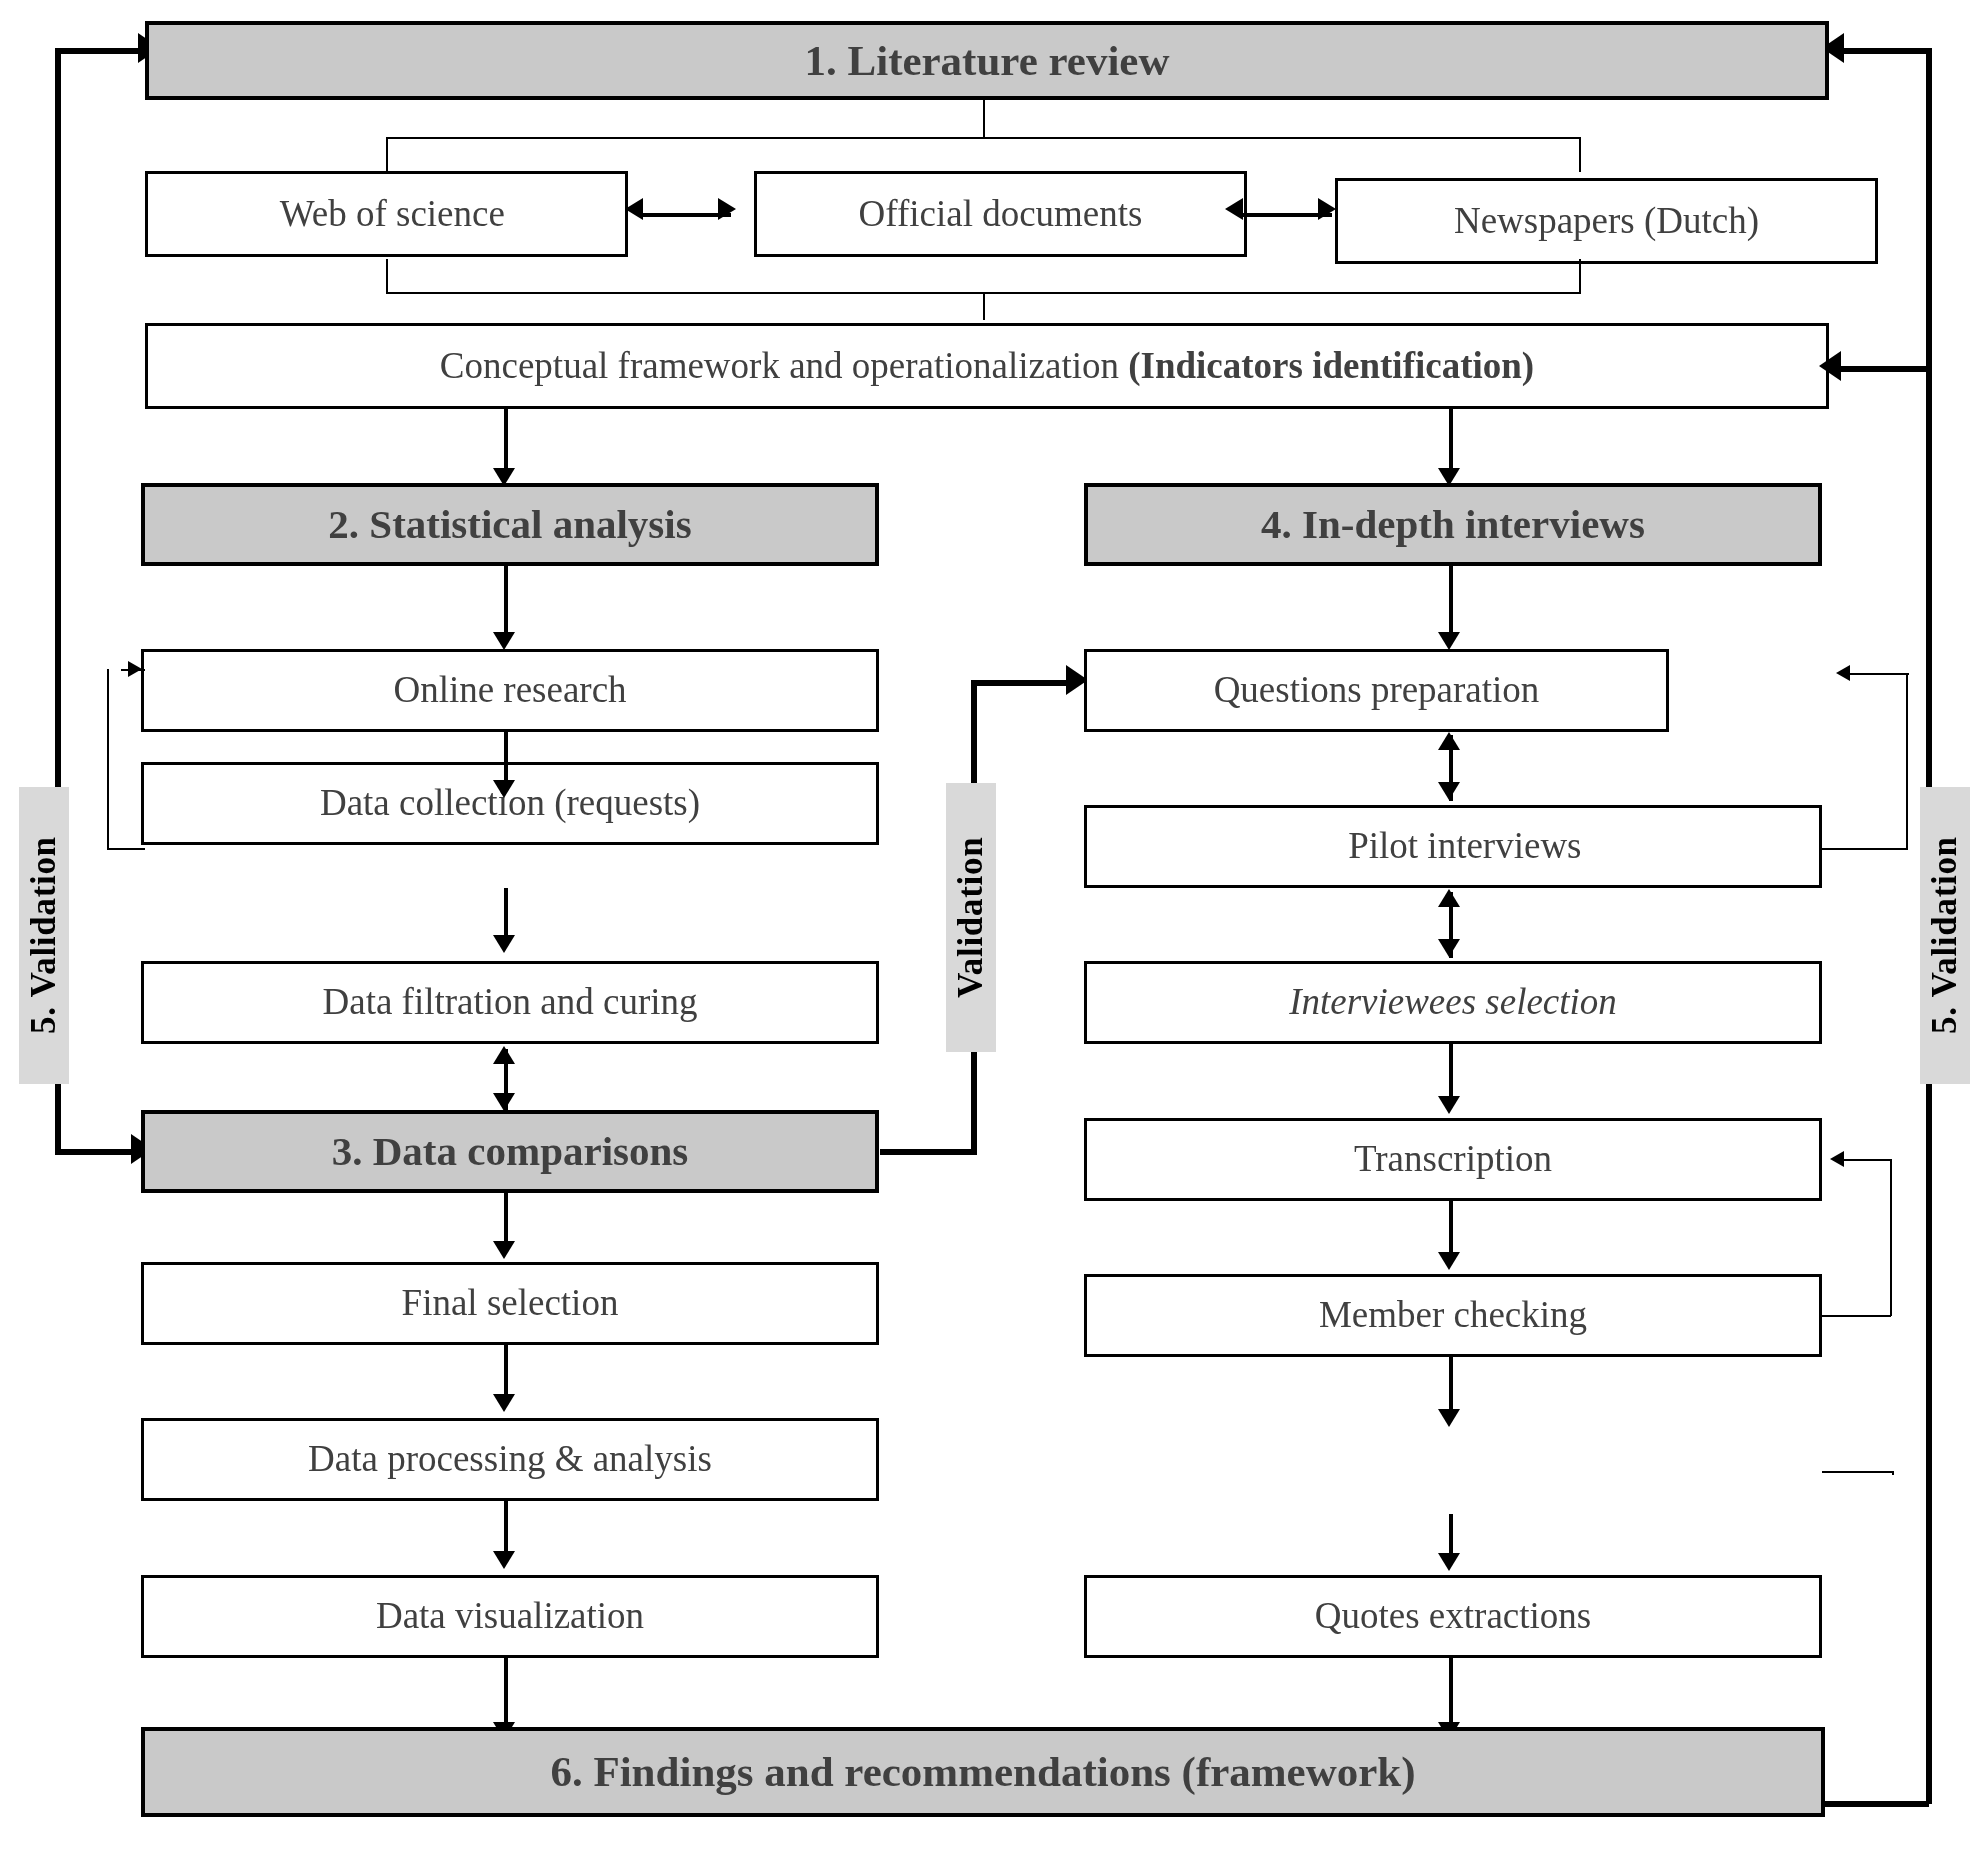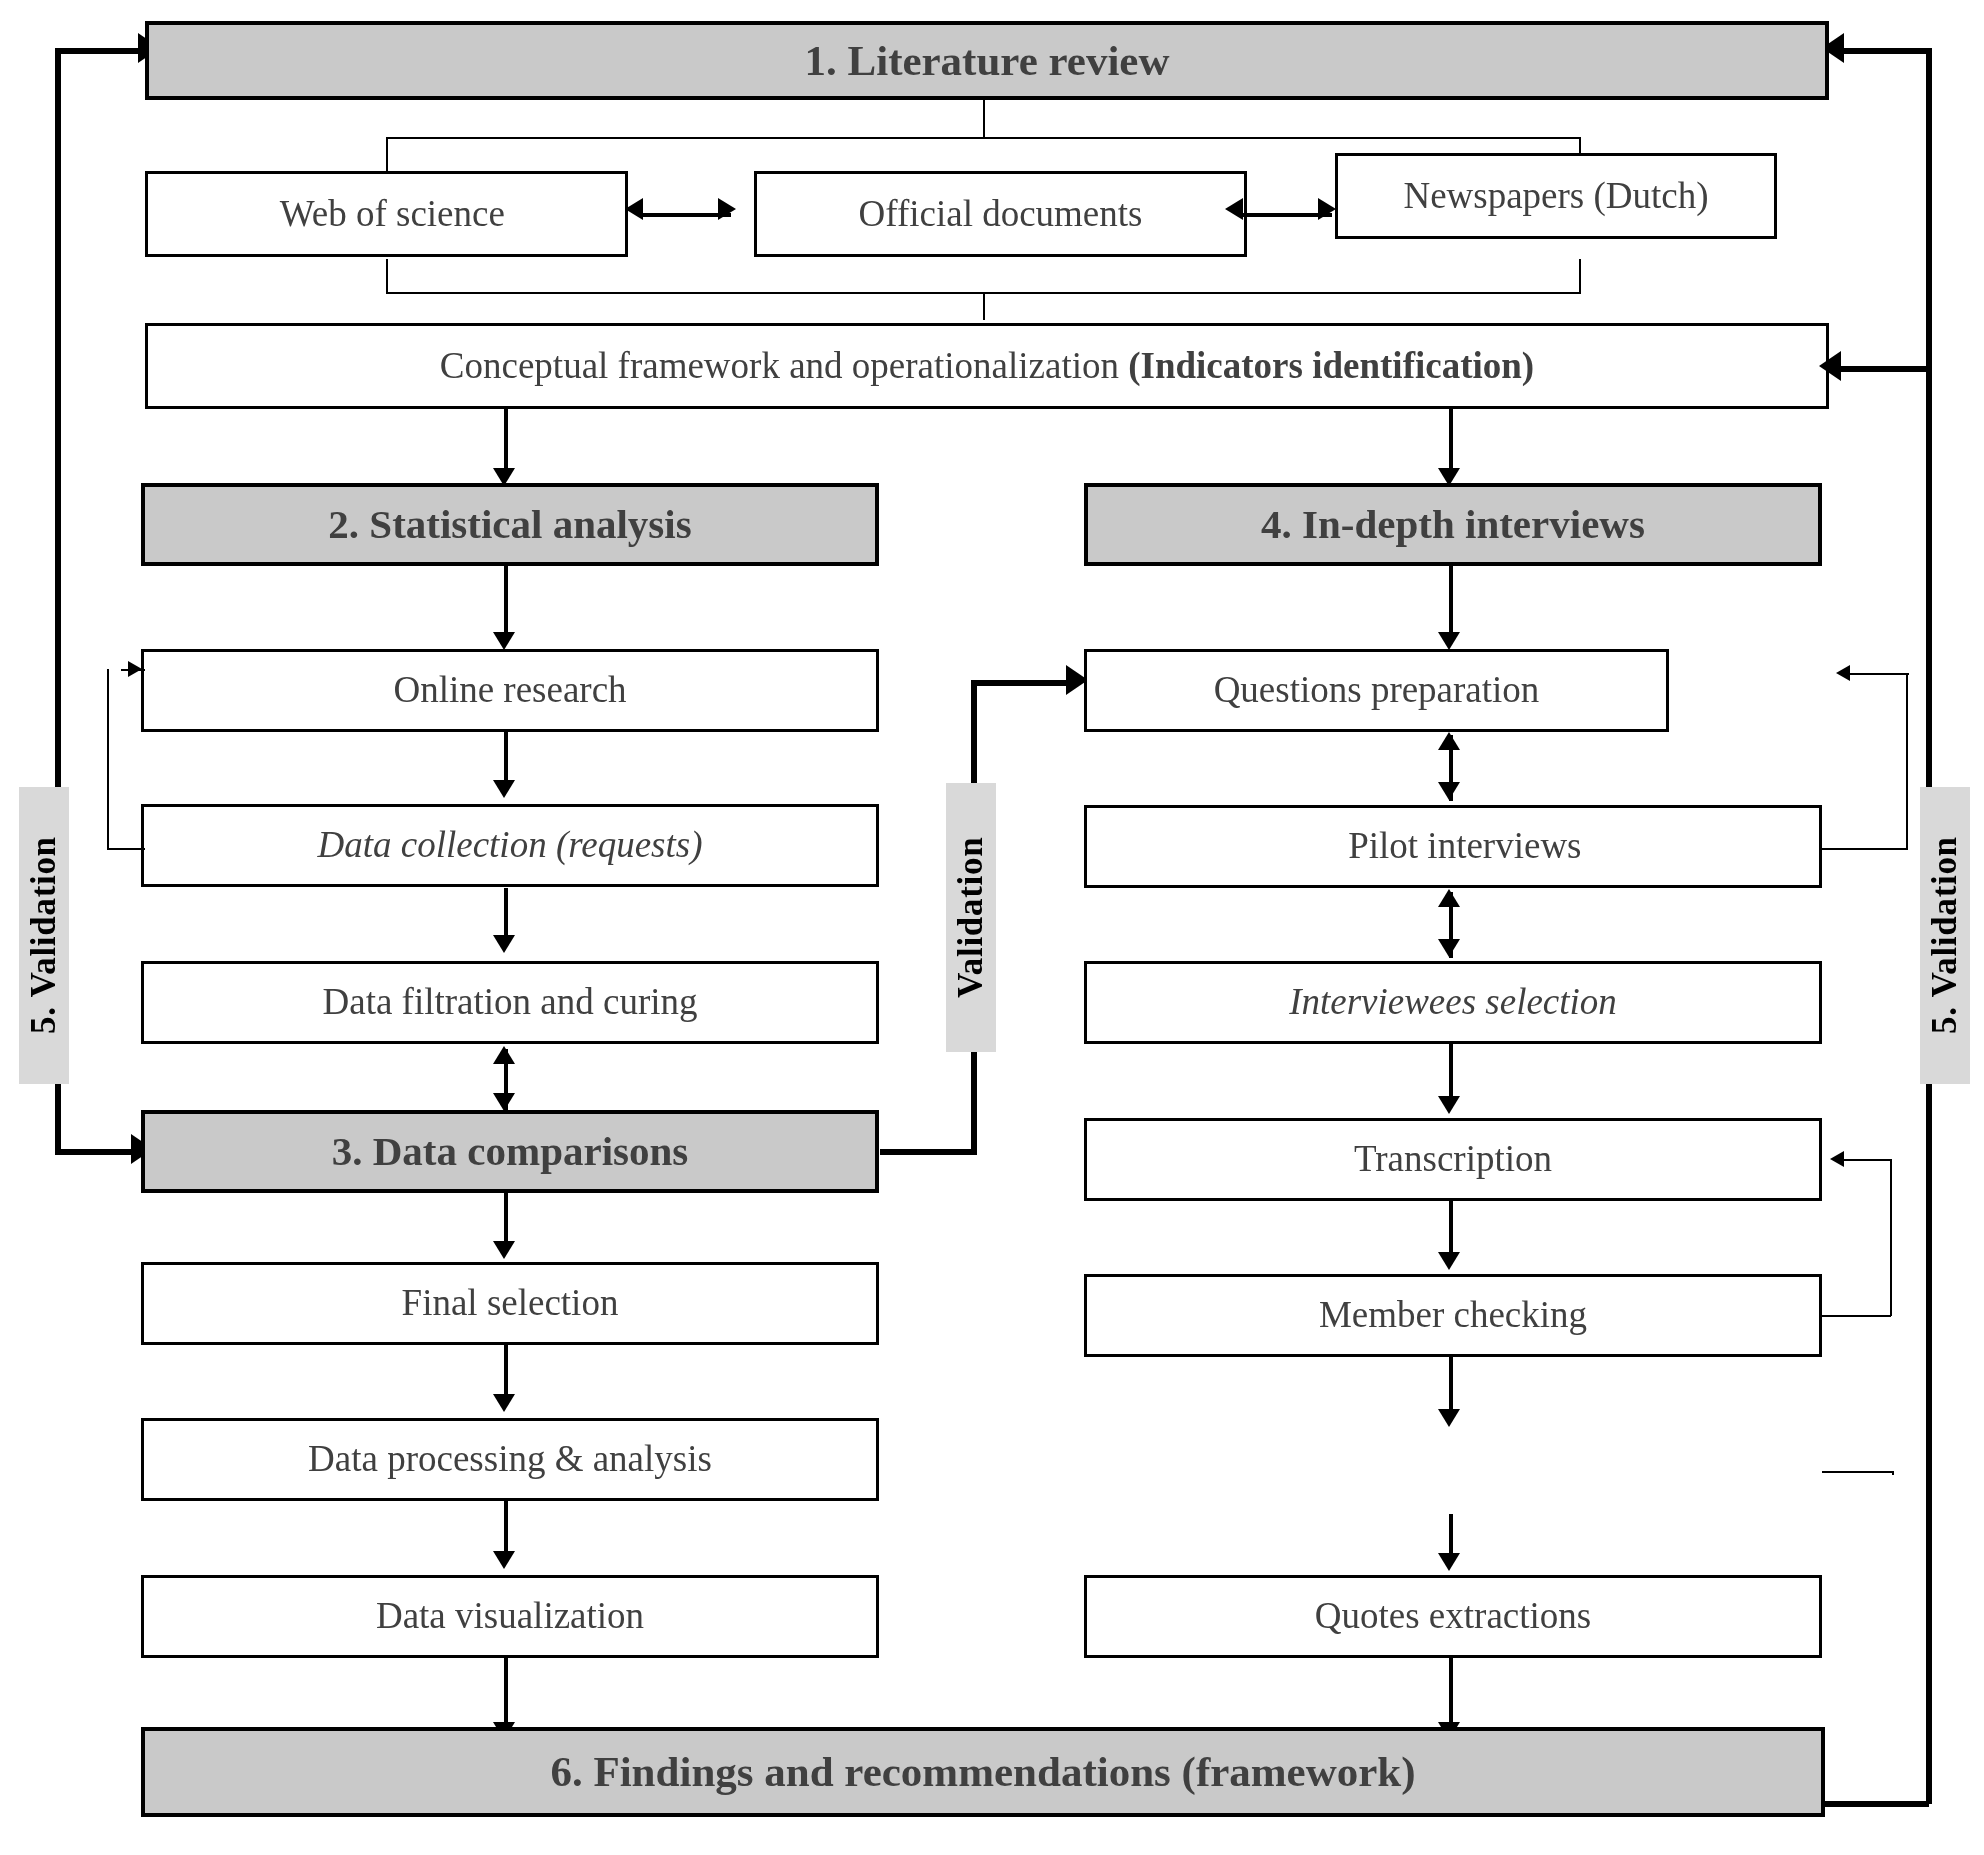--- a/index.html
+++ b/index.html
@@ -140,21 +140,21 @@
   <div class="ln h thin" style="left:386px; top:137px; width:1194px;"></div>
   <div class="ln v thin" style="left:386px; top:137px; height:35px;"></div>
   <div class="ln v thin" style="left:1579px; top:137px; height:35px;"></div>
 
   <div class="box" style="left:145px; top:171px; width:483px; height:86px;padding-left:20px;">
     <span>Web of science</span>
   </div>
   <div class="box" style="left:735px; top:171px; width:493px; height:86px;margin-left:19px;">
     <span>Official documents</span>
   </div>
-  <div class="box" style="left:1335px; top:153px; width:442px; height:86px;">
+  <div class="box" style="left:1335px; top:178px; width:543px; height:86px;">
     <span>Newspapers (Dutch)</span>
   </div>
 
   <div class="ln h" style="left:638px; top:213px; width:93px;"></div>
   <div class="ar left" style="left:625px; top:198px;"></div>
   <div class="ar right" style="left:718px; top:198px;"></div>
 
   <div class="ln h" style="left:1239px; top:213px; width:93px;"></div>
   <div class="ar left" style="left:1225px; top:198px;"></div>
   <div class="ar right" style="left:1318px; top:198px;"></div>
@@ -187,21 +187,21 @@
 
   <div class="ln v" style="left:504px; top:566px; height:69px;"></div>
   <div class="ar down" style="left:493px; top:632px;"></div>
 
   <div class="ln v" style="left:1449px; top:566px; height:69px;"></div>
   <div class="ar down" style="left:1438px; top:632px;"></div>
 
   <div class="box" style="left:141px; top:649px; width:738px; height:83px;">
     <span>Online research</span>
   </div>
-  <div class="box" style="left:141px; top:804px; width:738px; height:83px;font-style:italic;">
+  <div class="box" style="left:141px; top:762px; width:738px; height:83px;">
     <span>Data collection (requests)</span>
   </div>
   <div class="box" style="left:141px; top:961px; width:738px; height:83px;">
     <span>Data filtration and curing</span>
   </div>
 
   <div class="ln v" style="left:504px; top:732px; height:52px;"></div>
   <div class="ar down" style="left:493px; top:780px;"></div>
 
   <div class="ln v" style="left:504px; top:888px; height:50px;"></div>

